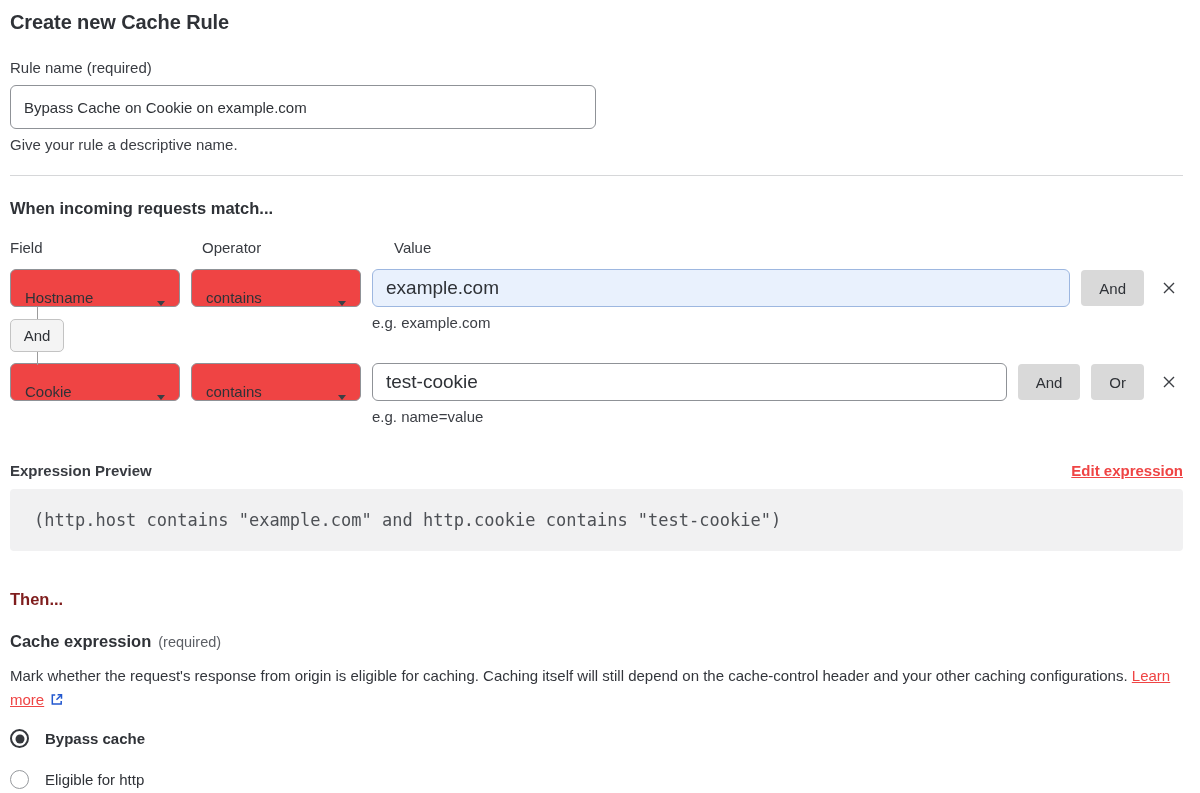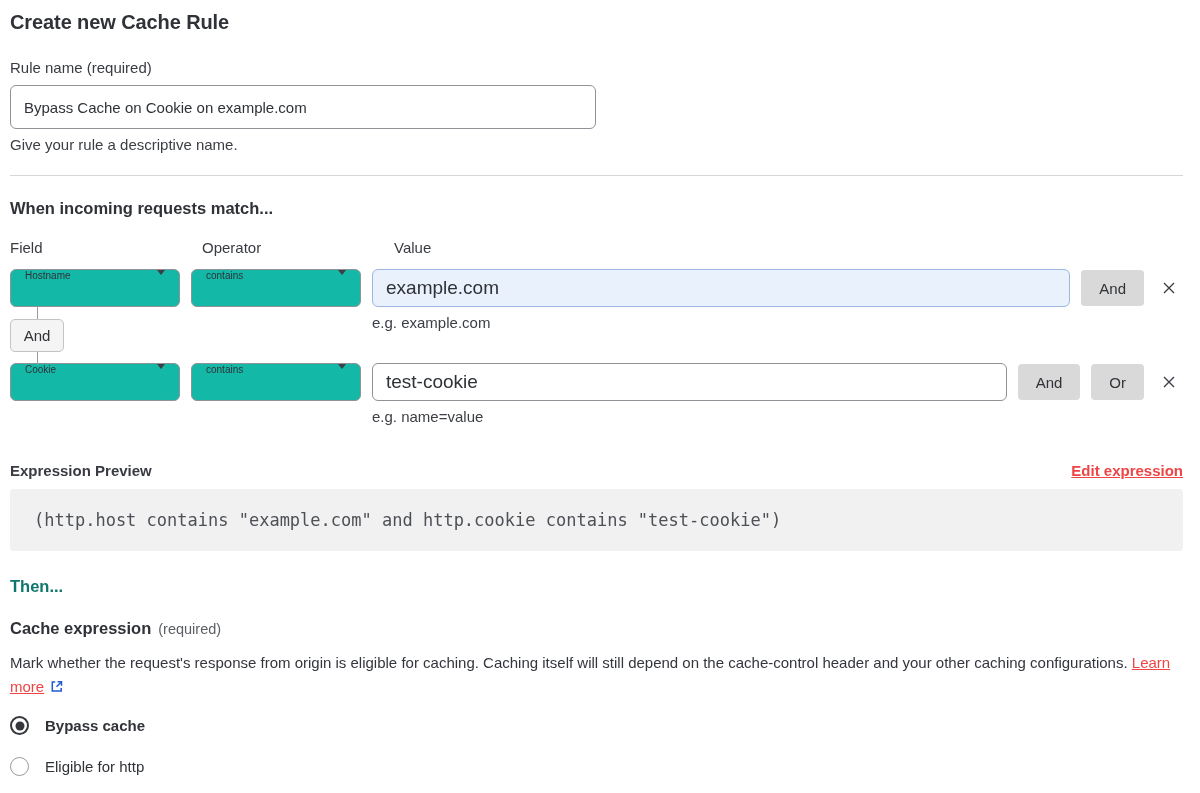--- a/index.html
+++ b/index.html
@@ -16,21 +16,21 @@
   .divider { margin-top: 22px; border: none; border-top: 1px solid #d6d7d9; width: 1173px; }
 
   .section-heading { margin-top: 23px; font-size: 16.5px; font-weight: 700; color: #2f3237; }
 
   .col-labels { margin-top: 21px; display: grid; grid-template-columns: 170px 170px 1fr max-content 28px; column-gap: 11px; width: 1173px; font-size: 15px; color: #383b41; gap: 22px; }
 
   .match-rows { position: relative; margin-top: 13px; width: 1173px; }
   .match-row { display: grid; grid-template-columns: 170px 170px 1fr max-content 28px; grid-template-rows: 38px auto; column-gap: 11px; row-gap: 7px; align-items: center; }
   .match-row.second { margin-top: 32px; }
 
-  .select { height: 38px; border: 1px solid #8f9297; border-radius: 6px; background: #14b8a6; display: flex; align-items: flex-start; justify-content: space-between; padding: 0 14px; font-size: 10px; color: #2f3237; cursor: pointer; }
+  .select { height: 38px; border: 1px solid #8f9297; border-radius: 6px; background: #ef4444; display: flex; align-items: flex-end; justify-content: space-between; padding: 0 14px; font-size: 15px; color: #2f3237; cursor: pointer; }
   .chev { width: 0; height: 0; border-left: 4.5px solid transparent; border-right: 4.5px solid transparent; border-top: 5.5px solid #3c3f44; }
 
   .value-input { height: 38px; width: 100%; border: 1px solid #8f9297; border-radius: 6px; padding: 0 13px; font-size: 19px; color: #2f3237; font-family: inherit; background: #fff; outline: none; }
   .value-input.highlight { background: #e9f1fd; border-color: #9db7e0; }
 
   .actions { display: flex; gap: 11px; align-items: center; }
   .chip-btn { height: 36px; padding: 0 18px; background: #d9d9d9; border: none; border-radius: 4px; font-size: 15px; font-family: inherit; color: #2f3237; cursor: pointer; }
 
   .x-btn { width: 28px; height: 28px; background: none; border: none; display: flex; align-items: center; justify-content: center; cursor: pointer; }
 
@@ -38,21 +38,21 @@
 
   .connector { position: absolute; left: 0; top: 50px; width: 54px; height: 33px; background: #f4f4f4; border: 1px solid #c3c3c3; border-radius: 5px; display: flex; align-items: center; justify-content: center; font-size: 15px; color: #2f3237; cursor: pointer; }
   .connector::before { content: ""; position: absolute; left: 26px; top: -13px; width: 1px; height: 12px; background: #9b9b9b; }
   .connector::after { content: ""; position: absolute; left: 26px; bottom: -14px; width: 1px; height: 13px; background: #9b9b9b; }
 
   .expr-head { margin-top: 37px; width: 1173px; display: flex; justify-content: space-between; align-items: flex-end; font-size: 15px; color: #383b41; font-weight: bold; }
   a.link { color: #ef4444; text-decoration: underline; cursor: pointer; font-size: 15px; }
   .expr-box { margin-top: 10px; width: 1173px; height: 62px; background: #f1f1f2; border-radius: 4px; display: flex; align-items: center; padding: 0 24px; }
   .expr-code { font-family: "DejaVu Sans Mono", "Liberation Mono", monospace; font-size: 17px; color: #4d5055; letter-spacing: 0; white-space: nowrap; }
 
-  .then-heading { margin-top: 26px; font-size: 16.5px; font-weight: 700; color: #0f766e; }
+  .then-heading { margin-top: 39px; font-size: 16.5px; font-weight: 700; color: #7f1d1d; }
 
   .elig-heading { margin-top: 23px; font-size: 16.5px; font-weight: 700; color: #2f3237; }
   .required-note { font-size: 14.5px; font-weight: 400; color: #5c5f65; margin-left: 7px; }
 
   .elig-desc { margin-top: 13px; width: 1173px; font-size: 15px; line-height: 24px; color: #33363c; }
   .ext-icon { display: inline-block; vertical-align: -2px; margin-left: 5px; }
 
   .radio-group { margin-top: 17px; }
   .radio-row { display: flex; align-items: center; cursor: pointer; }
   .radio-row + .radio-row { margin-top: 22px; }

